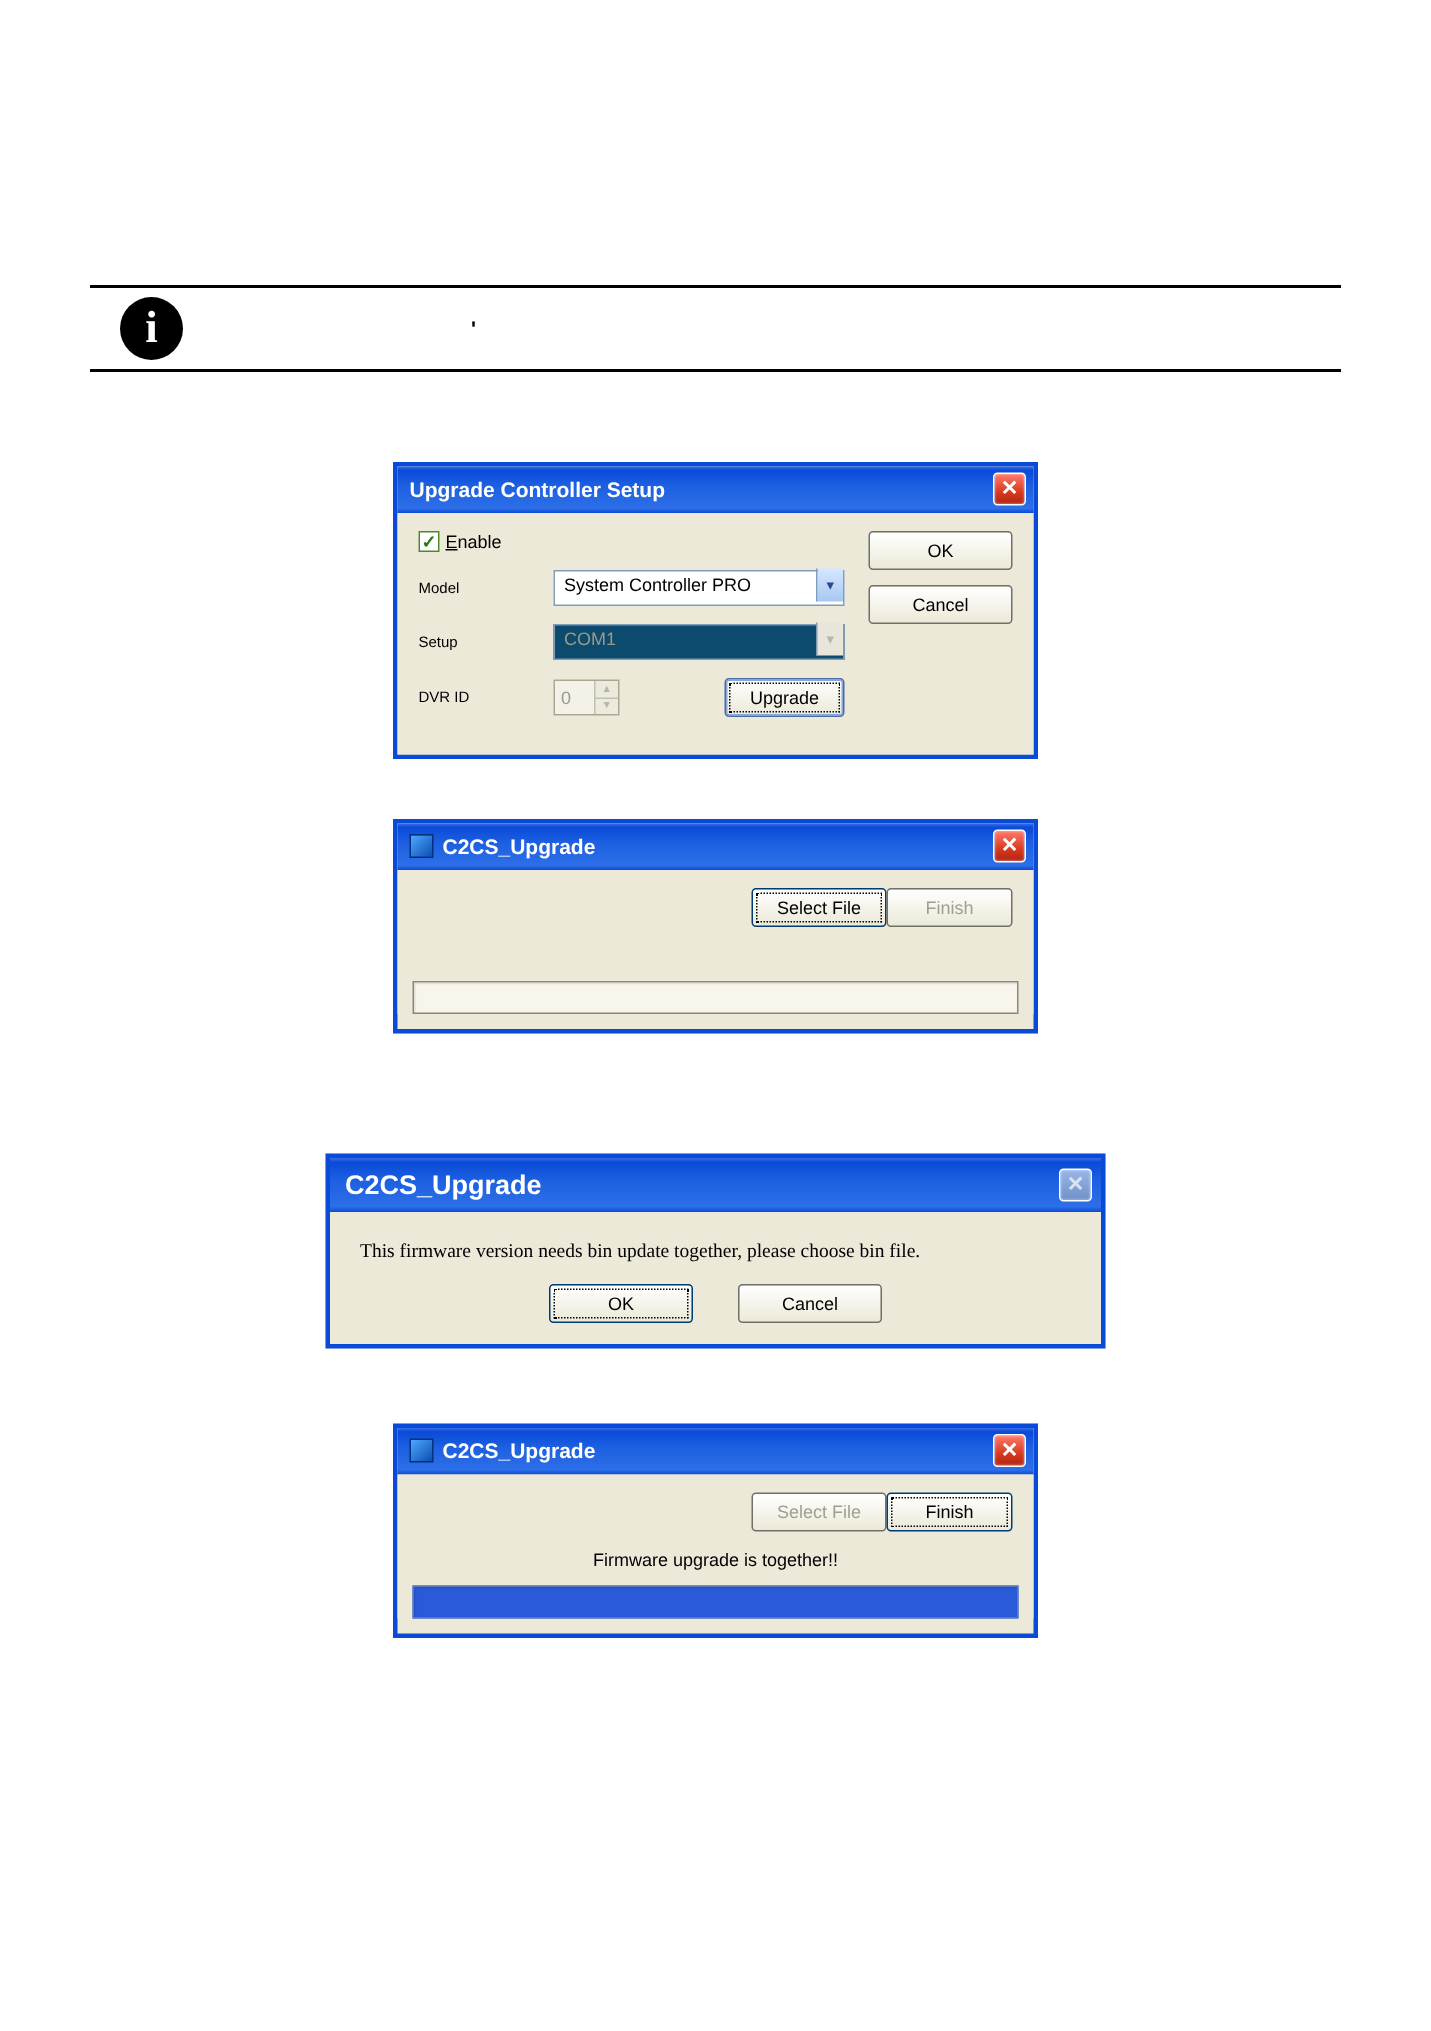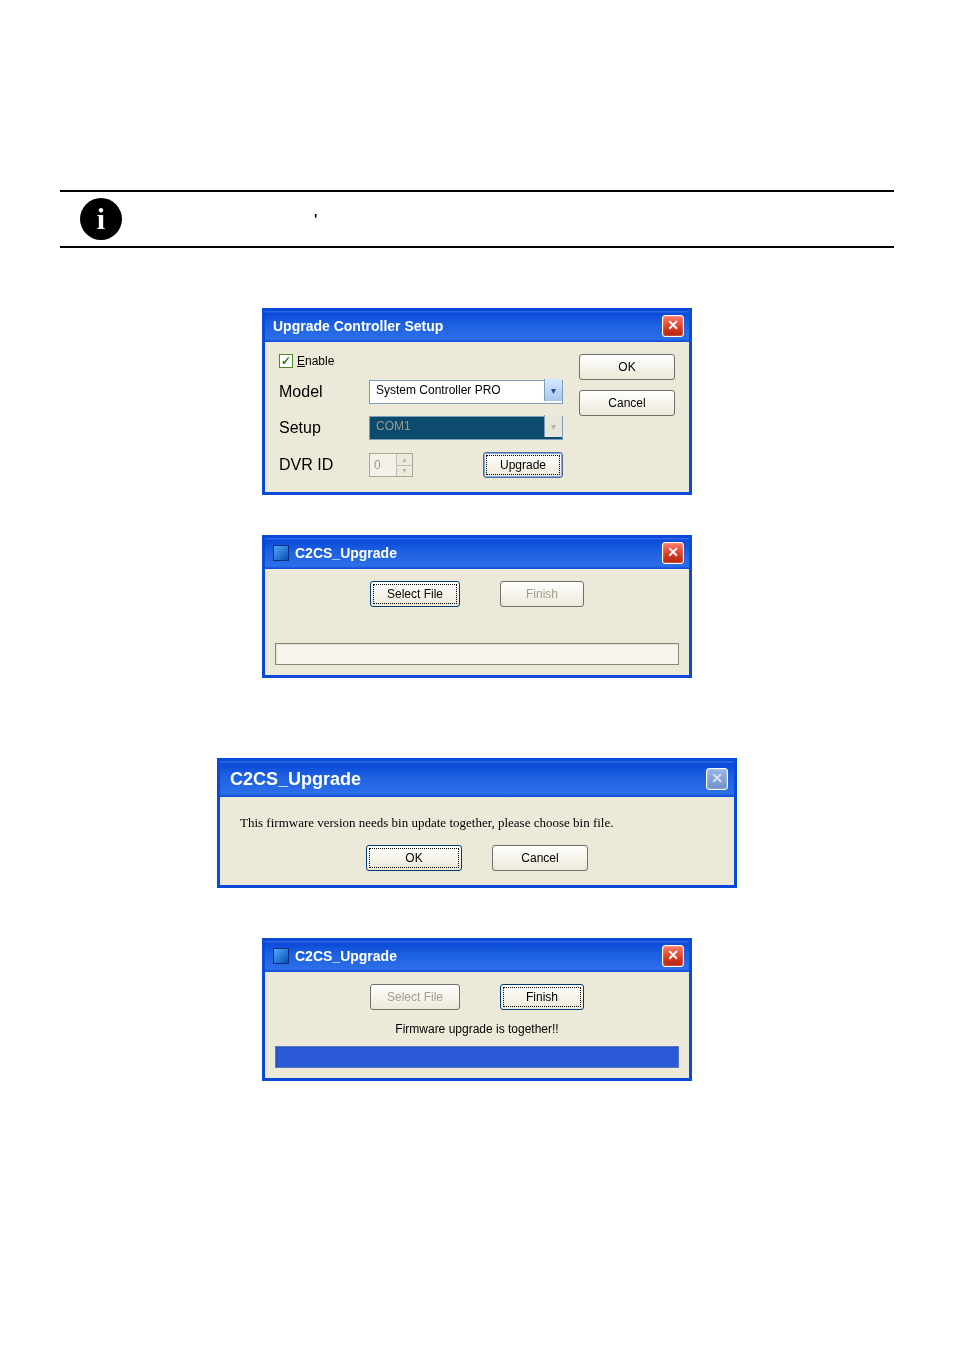--- a/index.html
+++ b/index.html
@@ -113,21 +113,21 @@
   }
   
   .d1 { width: 430px; }
   .d1-grid {
     display: flex;
     gap: 16px;
   }
   .d1-left { flex: 1; }
   .d1-right { width: 96px; display: flex; flex-direction: column; gap: 10px; }
   .row { display: flex; align-items: center; margin-bottom: 12px; }
-  .row .lbl { width: 90px; font-size: 16px; color: #000; }
+  .row .lbl { width: 90px; font-size: 10px; color: #000; }
   .chk {
     width: 14px; height: 14px; border: 1px solid #4a8a28; background: #fff;
     display: inline-flex; align-items: center; justify-content: center; margin-right: 4px;
   }
   .chk .mark { color: #2a7a10; font-size: 12px; line-height: 10px; font-weight: bold; }
   .combo {
     flex: 1;
     height: 24px;
     border: 1px solid #7f9db9;
     background: #fff;
@@ -168,21 +168,21 @@
     border: 1px solid #4a6aa8;
     box-shadow: 0 0 0 1px #88a8d8 inset;
   }
   .btn.default {
     outline: 1px dotted #000;
     outline-offset: -4px;
     border: 1px solid #003c74;
   }
   
   .d2 { width: 430px; }
-  .d2-top { display: flex; justify-content: center; align-items: center; padding: 12px 14px 36px 14px; gap: 40px; }
+  .d2-top { display: flex; justify-content: flex-end; align-items: center; padding: 12px 14px 36px 14px; }
   .progress-bar {
     height: 22px;
     border: 1px solid #888878;
     background: #f8f6ec;
     margin: 0 10px 10px 10px;
     box-shadow: inset 1px 1px 1px rgba(0,0,0,0.1);
   }
   .progress-bar.full {
     background: #2a5ad8;
     border: 1px solid #5878c0;
@@ -239,21 +239,21 @@
                 <div class="arrow">▾</div>
               </div>
             </div>
             <div class="row">
               <span class="lbl">Setup</span>
               <div class="combo disabled">
                 <span>COM1</span>
                 <div class="arrow">▾</div>
               </div>
             </div>
-            <div class="row" style="margin-bottom:0;">
+            <div class="row" style="margin-bottom:11px;">
               <span class="lbl">DVR ID</span>
               <div class="spin">
                 <div class="val">0</div>
                 <div class="btns">
                   <div class="sb top">▲</div>
                   <div class="sb">▼</div>
                 </div>
               </div>
               <div style="flex:1; display:flex; justify-content:flex-end;">
                 <div class="btn focus" style="width:80px;">

